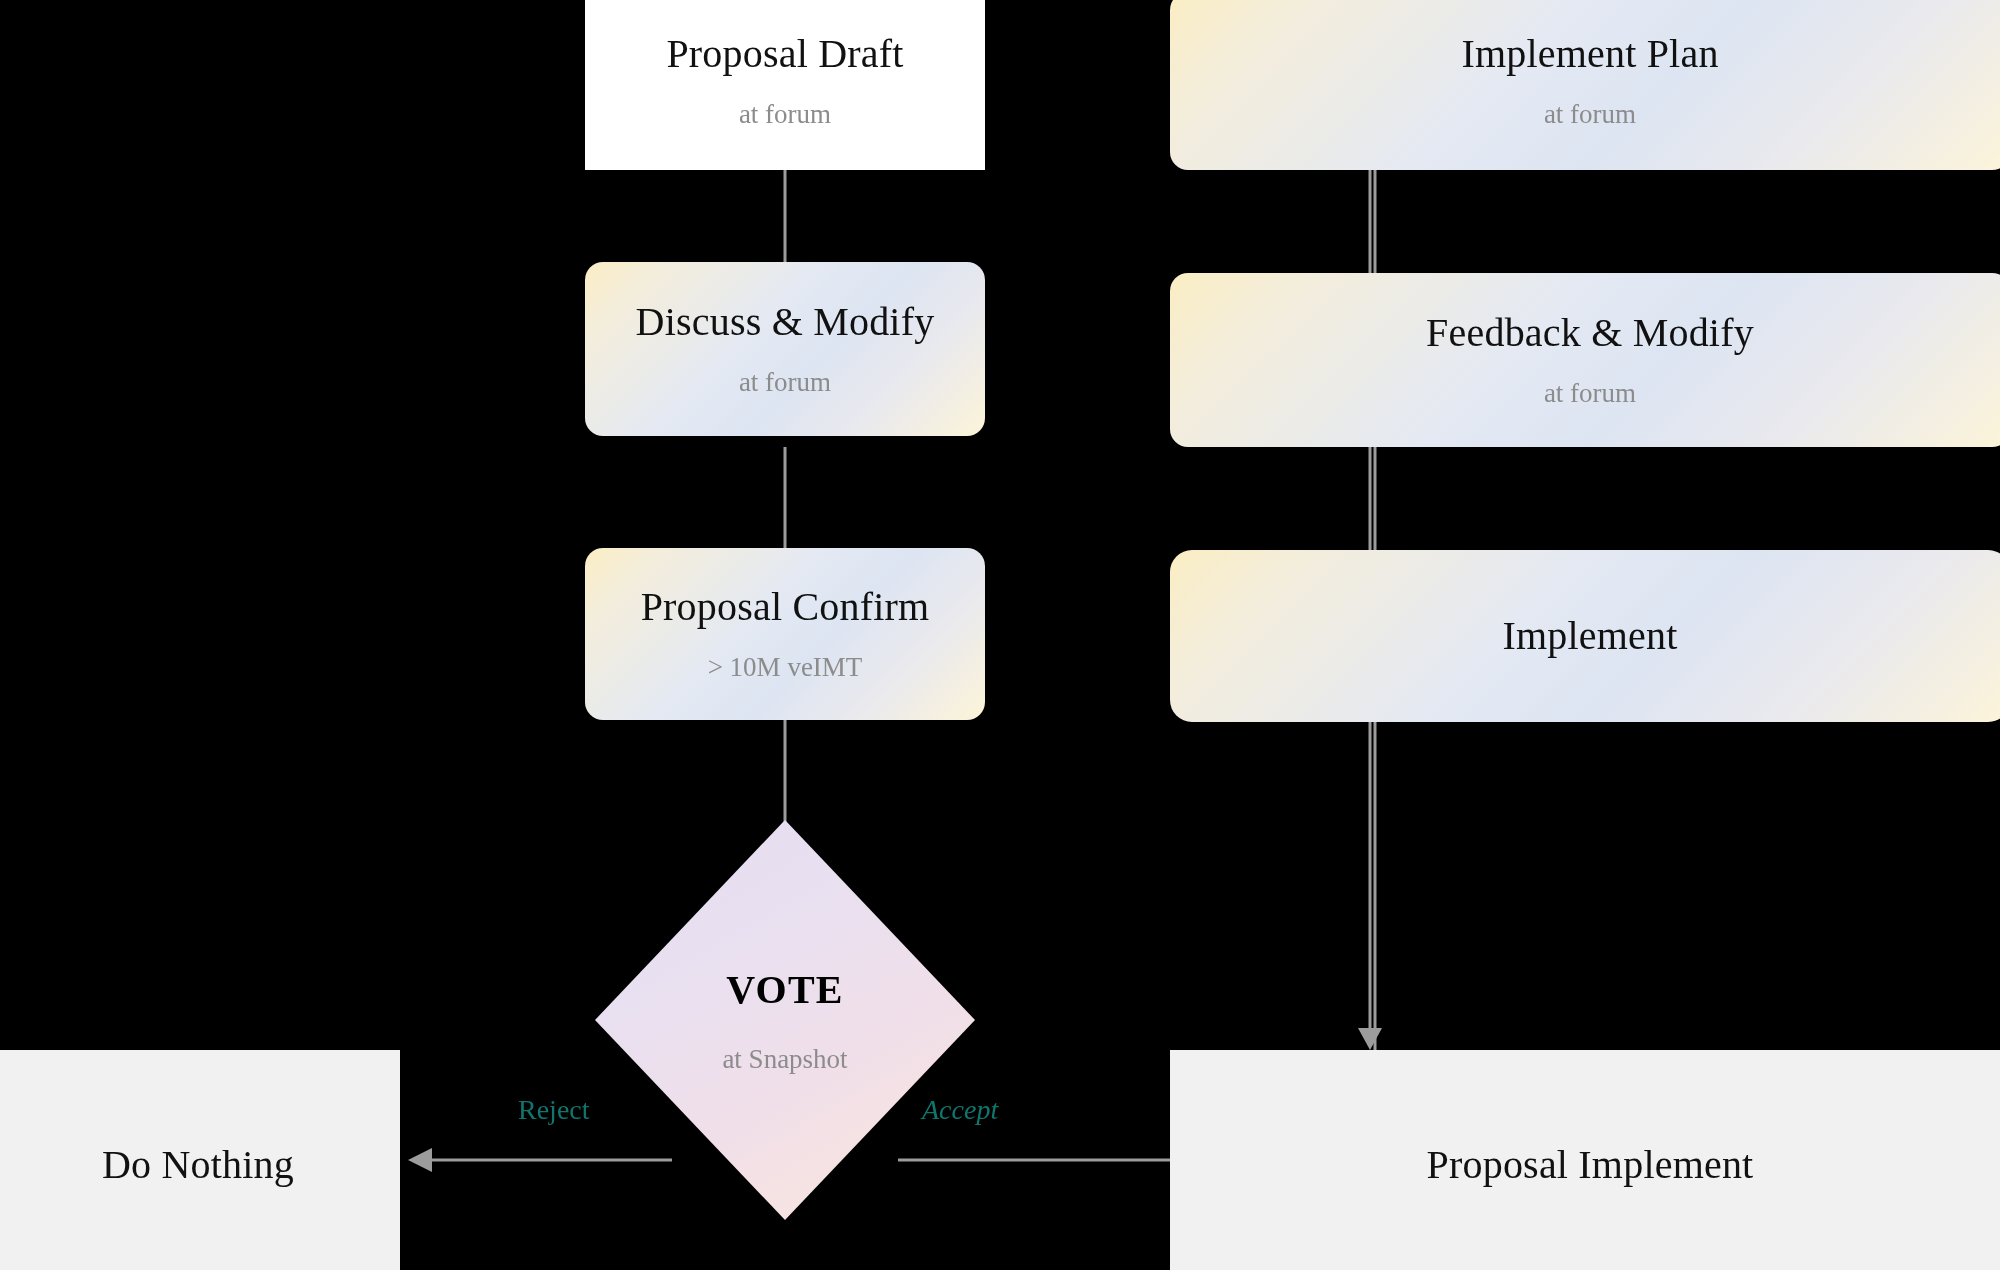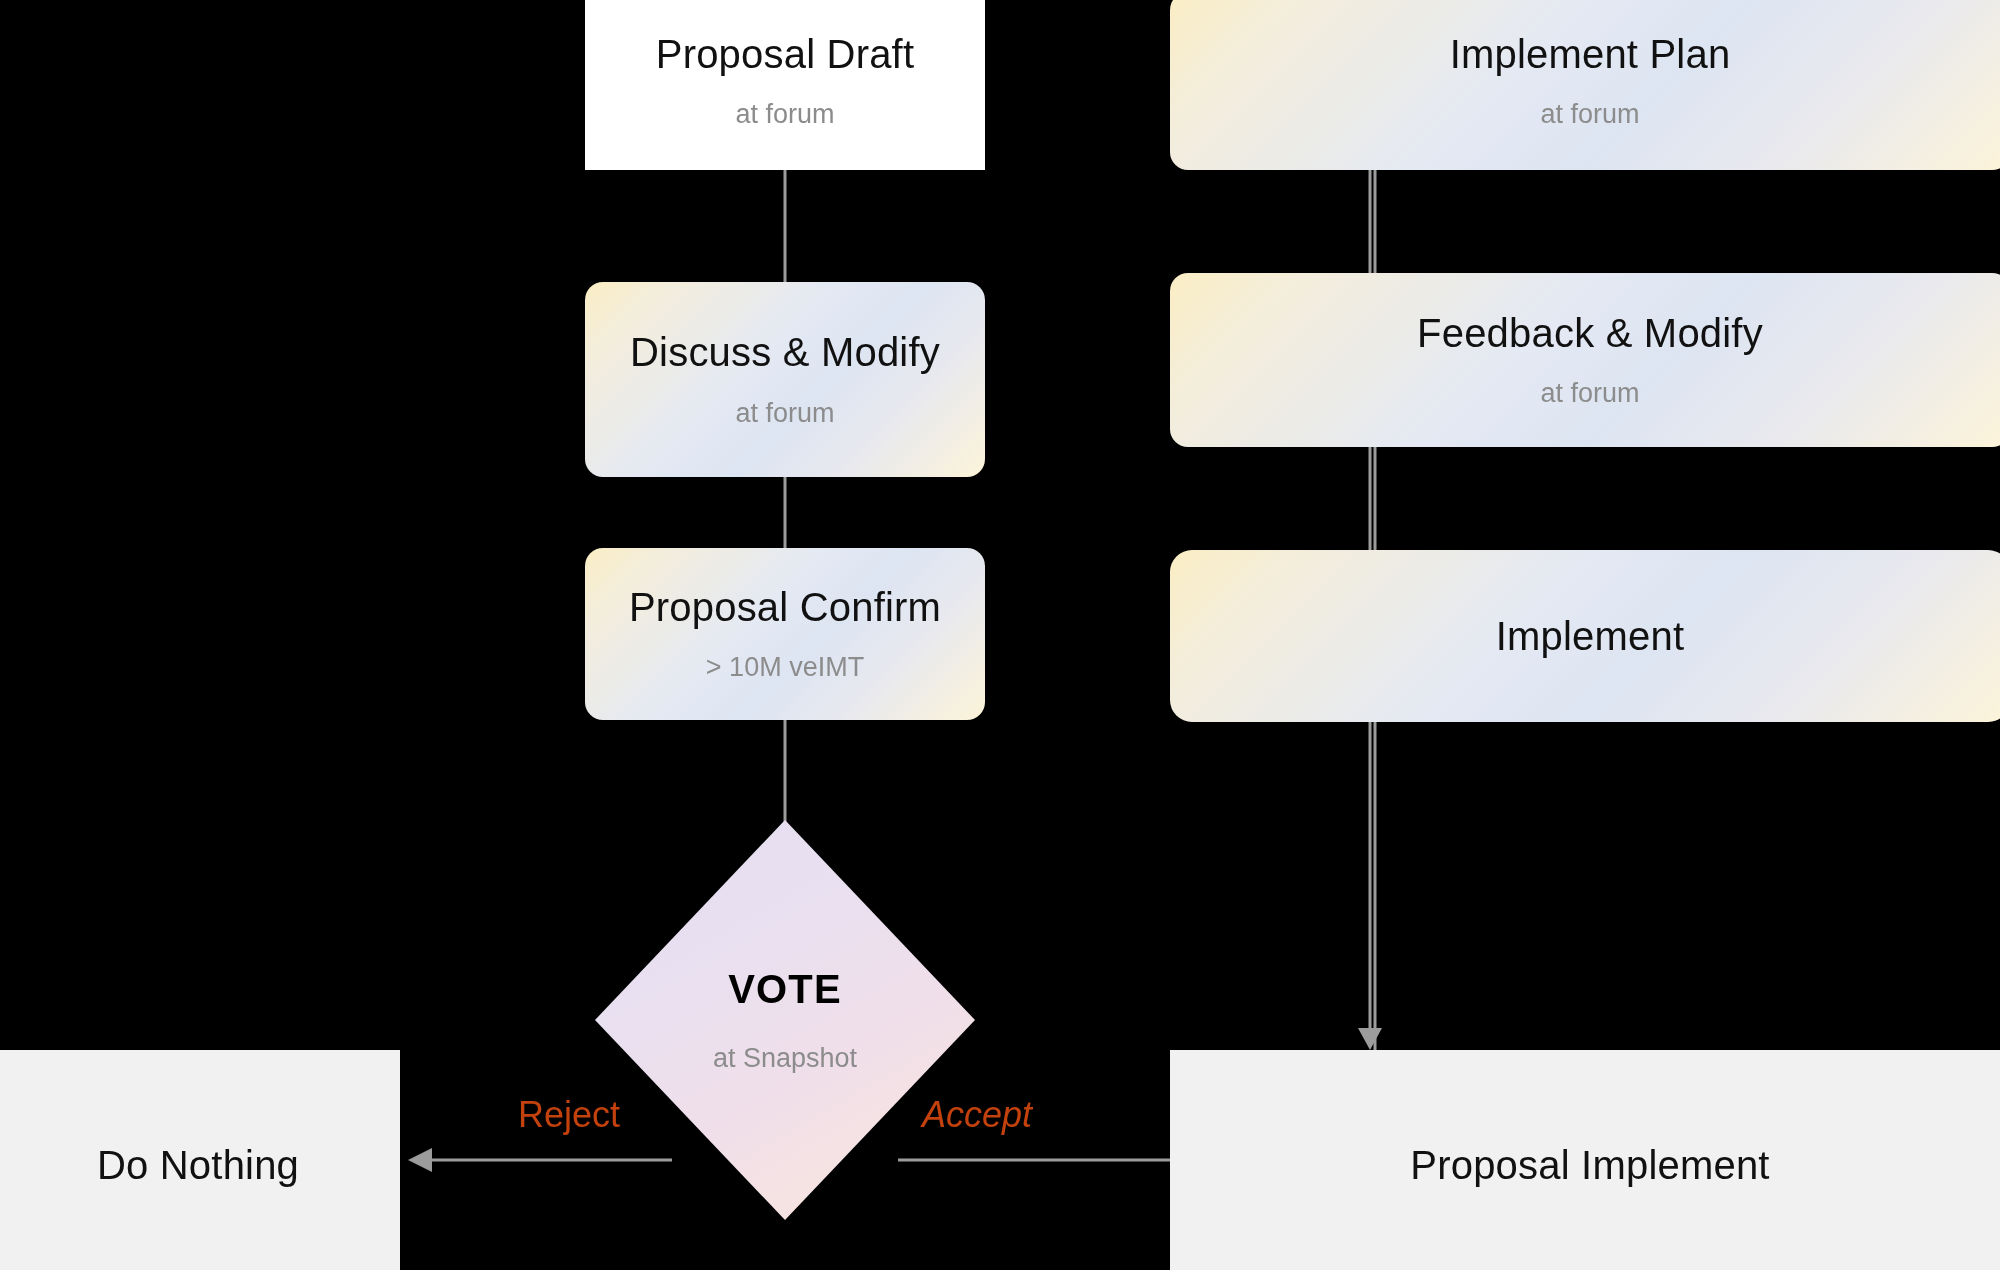--- a/index.html
+++ b/index.html
@@ -1,21 +1,21 @@
 <!DOCTYPE html>
 <html><head>
 <meta charset="utf-8">
 <style>
   html,body{margin:0;padding:0;background:#000;}
   #stage{
     position:relative;
     width:2000px;height:1270px;
     background:#000;
     overflow:hidden;
-    font-family:Liberation Sans, sans-serif;
+    font-family:Liberation Serif, serif;
   }
   .node{
     position:absolute;
     display:flex;
     flex-direction:column;
     align-items:center;
     justify-content:center;
     text-align:center;
     box-sizing:border-box;
   }
@@ -74,22 +74,22 @@
     color:#000;
     letter-spacing:1.2px;
   }
   .diamond .sub{
     font-size:27px;
     color:#8c8c8c;
     margin-top:7px;
   }
   .edge-label{
     position:absolute;
-    font-size:36px;
-    color:#c2410c;
+    font-size:28px;
+    color:#0f766e;
     white-space:nowrap;
   }
   svg.links{
     position:absolute;
     left:0;top:0;
     width:2000px;height:1270px;
     pointer-events:none;
   }
 </style>
 </head>
@@ -143,21 +143,21 @@
       <line x1="1370" y1="722" x2="1370" y2="1028" stroke="#9c9c9c" stroke-width="3"></line>
       <polygon points="1358,1028 1382,1028 1370,1050" fill="#9c9c9c"></polygon>
     </g>
   </svg>
 
   <div class="node plain" style="left:585px;top:-8px;width:400px;height:178px;">
     <div class="title">Proposal Draft</div>
     <div class="sub">at forum</div>
   </div>
 
-  <div class="node grad" style="left:585px;top:282px;width:400px;height:195px;">
+  <div class="node grad" style="left:585px;top:262px;width:400px;height:174px;">
     <div class="title">Discuss &amp; Modify</div>
     <div class="sub">at forum</div>
   </div>
 
   <div class="node grad" style="left:585px;top:548px;width:400px;height:172px;">
     <div class="title">Proposal Confirm</div>
     <div class="sub">&gt; 10M veIMT</div>
   </div>
 
   <div class="diamond" style="left:595px;top:820px;width:380px;height:400px;gap:24px;">

